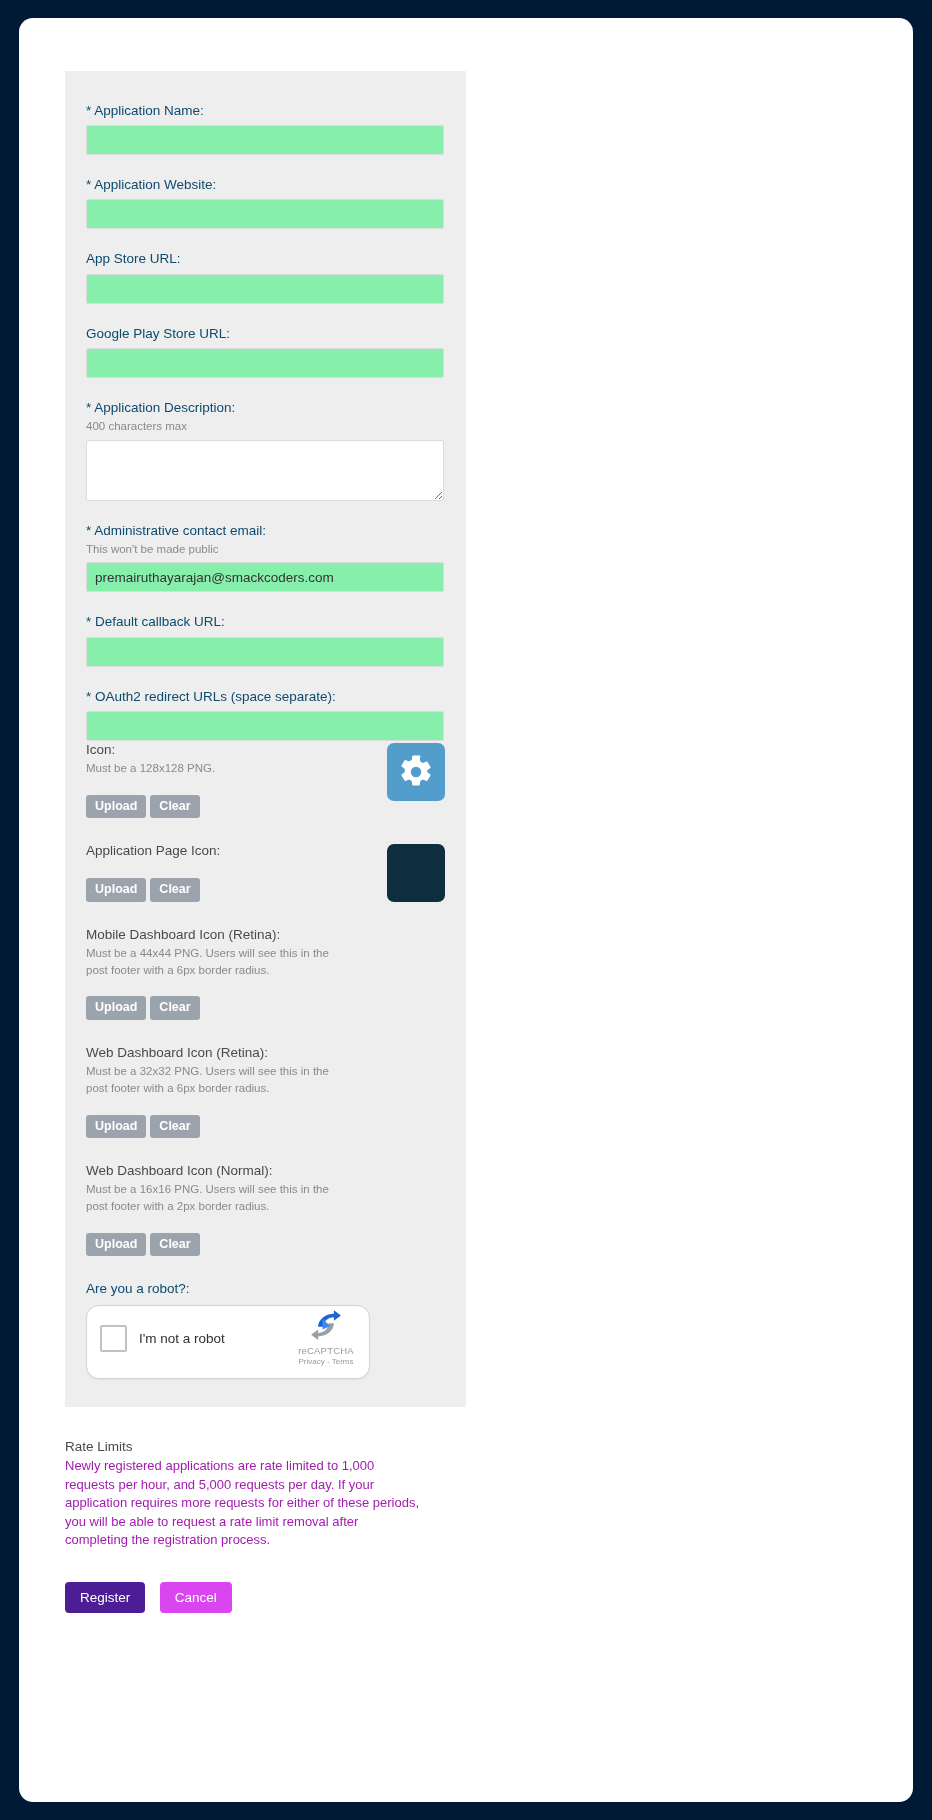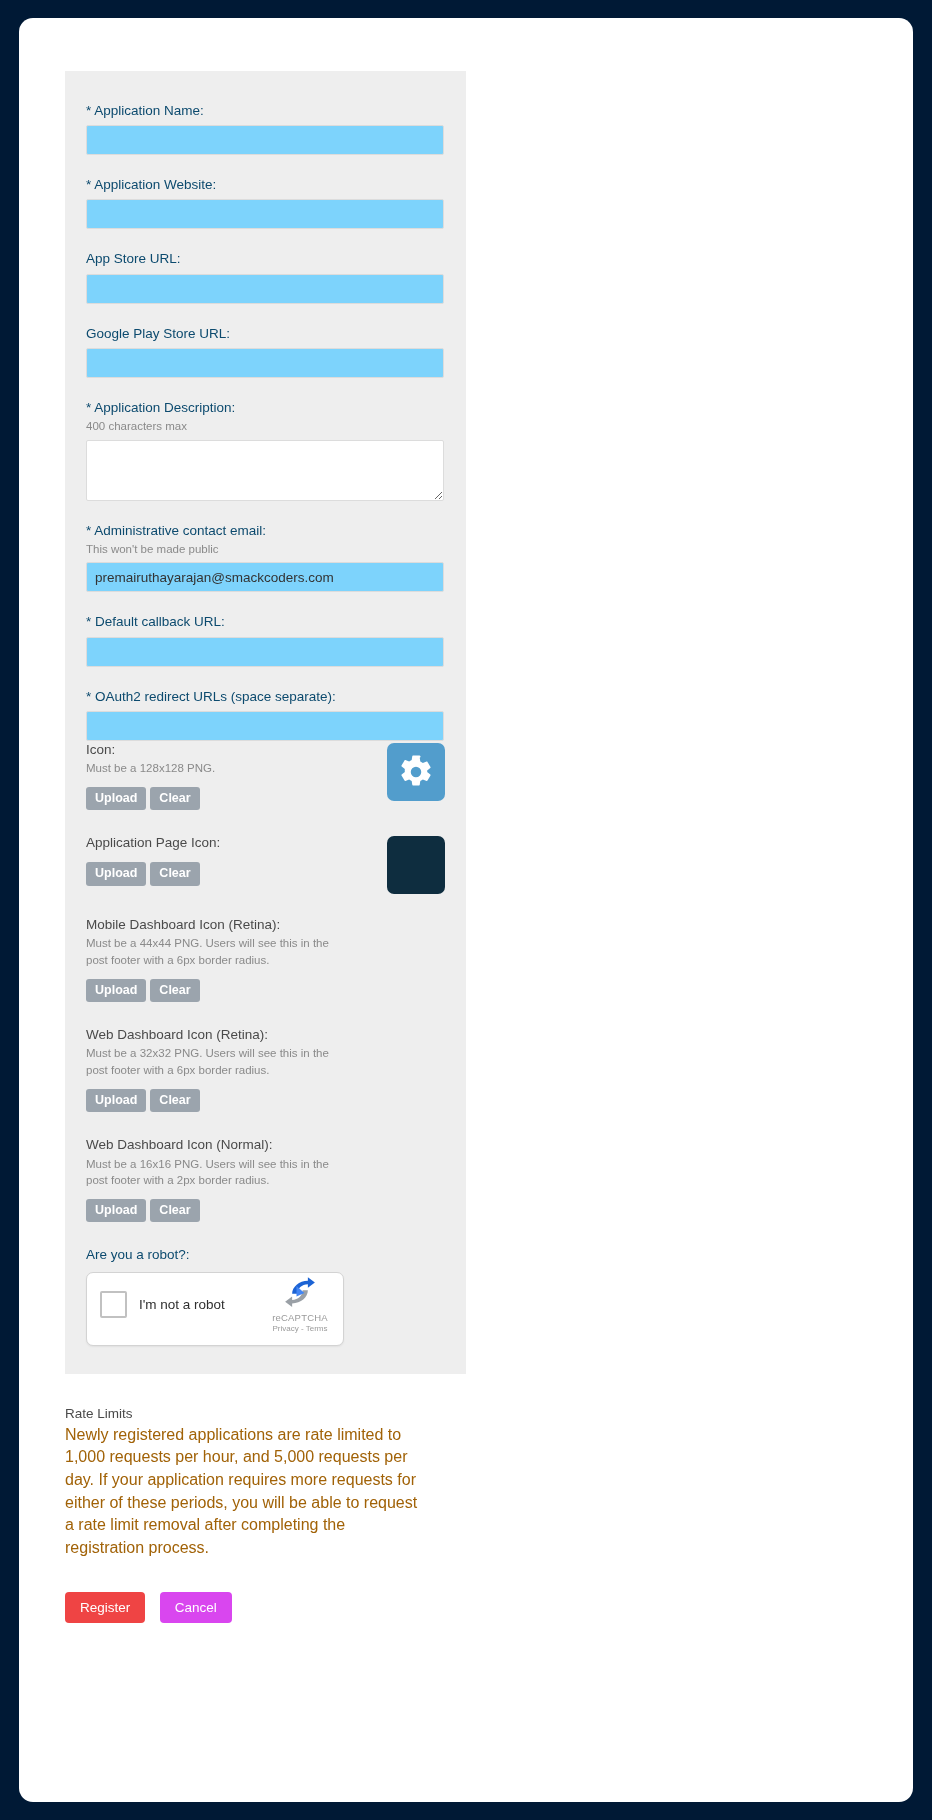--- a/index.html
+++ b/index.html
@@ -46,21 +46,21 @@
   .field-hint {
     font-size: 11.5px;
     color: #8a8a8a;
     line-height: 1.35;
     margin-bottom: 3px;
   }
   .text-input {
     display:block;
     width: 358px;
     height: 30px;
-    background: #7dd3fc;
+    background: #86efac;
     border: 1px solid #dcdcdc;
     border-radius: 2px;
     font-size: 13.5px;
     font-family: "Liberation Sans", sans-serif;
     color: #333333;
     padding: 0 8px;
     margin-top: 5px;
     outline: none;
   }
   .text-area {
@@ -90,21 +90,21 @@
     color: #4a4a4a;
     line-height: 1.35;
   }
   .icon-row-desc {
     font-size: 11.5px;
     color: #8a8a8a;
     line-height: 1.45;
     margin-top: 1px;
     max-width: 252px;
   }
-  .btn-group { margin-top: 10px; }
+  .btn-group { margin-top: 18px; }
   .mini-btn {
     display: inline-block;
     background: #9ba4ad;
     color: #ffffff;
     font-size: 12.5px;
     font-weight: bold;
     font-family: "Liberation Sans", sans-serif;
     border: none;
     border-radius: 3px;
     padding: 5px 9px 6px 9px;
@@ -126,25 +126,25 @@
     justify-content: center;
   }
   .thumb-dark {
     width: 58px; height: 58px;
     background: #0e2d3f;
     border-radius: 7px;
   }
   
   .recaptcha-box {
     margin-top: 7px;
-    width: 258px;
+    width: 284px;
     height: 74px;
     background: #ffffff;
     border: 1px solid #d3d3d3;
-    border-radius: 7px;
+    border-radius: 13px;
     display: flex;
     align-items: center;
     padding: 0 11px 8px 13px;
     box-shadow: 0 1px 2px rgba(0,0,0,0.06);
   }
   .rc-check {
     width: 27px; height: 27px;
     background: #ffffff;
     border: 2px solid #c1c1c1;
     border-radius: 2px;
@@ -176,39 +176,39 @@
   .footer-wrap {
     margin: 32px 0 0 46px;
     width: 420px;
   }
   .footer-title {
     font-size: 13.5px;
     color: #4a4a4a;
     margin-bottom: 3px;
   }
   .footer-body {
-    font-size: 16px;
-    color: #a16207;
+    font-size: 13px;
+    color: #a21caf;
     line-height: 1.42;
     max-width: 358px;
   }
   .action-row { margin-top: 32px; }
   .btn {
     display: inline-block;
     border: none;
     border-radius: 4px;
     color: #ffffff;
     font-size: 13.5px;
     font-family: "Liberation Sans", sans-serif;
     padding: 9px 15px;
     margin-right: 10px;
     cursor: pointer;
     line-height: 1;
   }
-  .btn-register { background: #ef4444; text-align: right; }
+  .btn-register { background: #4c1d95; text-align: right; }
   .btn-cancel { background: #d946ef; }
 </style>
 </head>
 <body>
 
 <div class="page-card">
 
 
   <div class="form-panel">
     <div id="fields-container">

